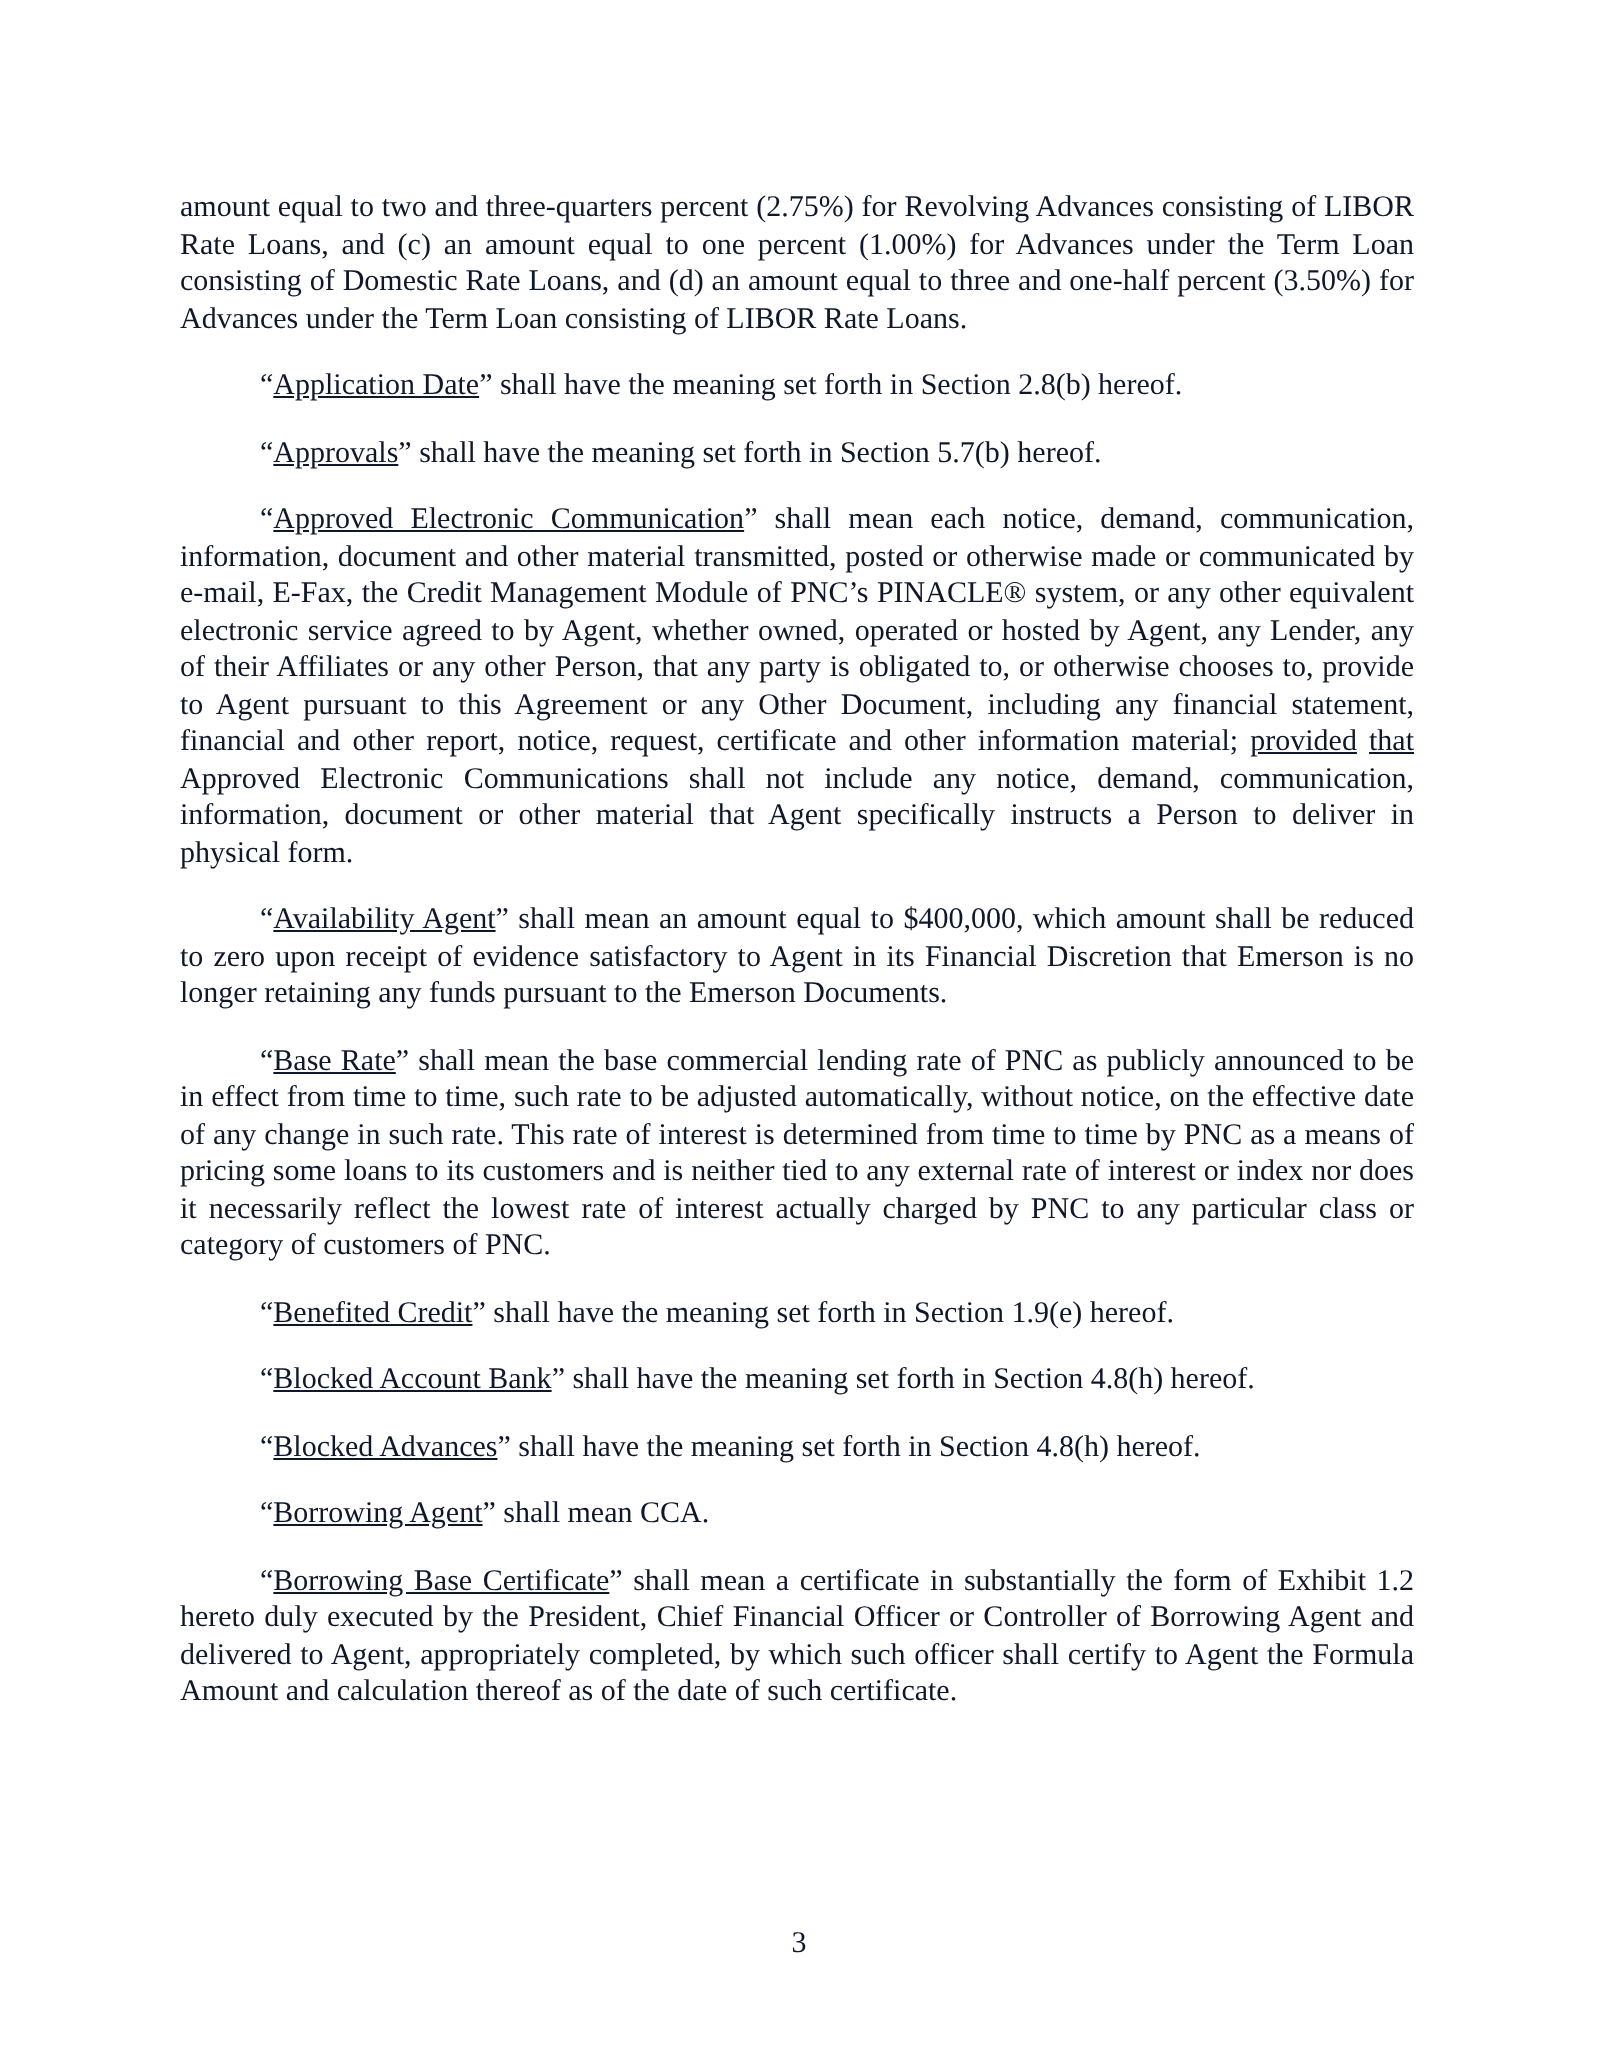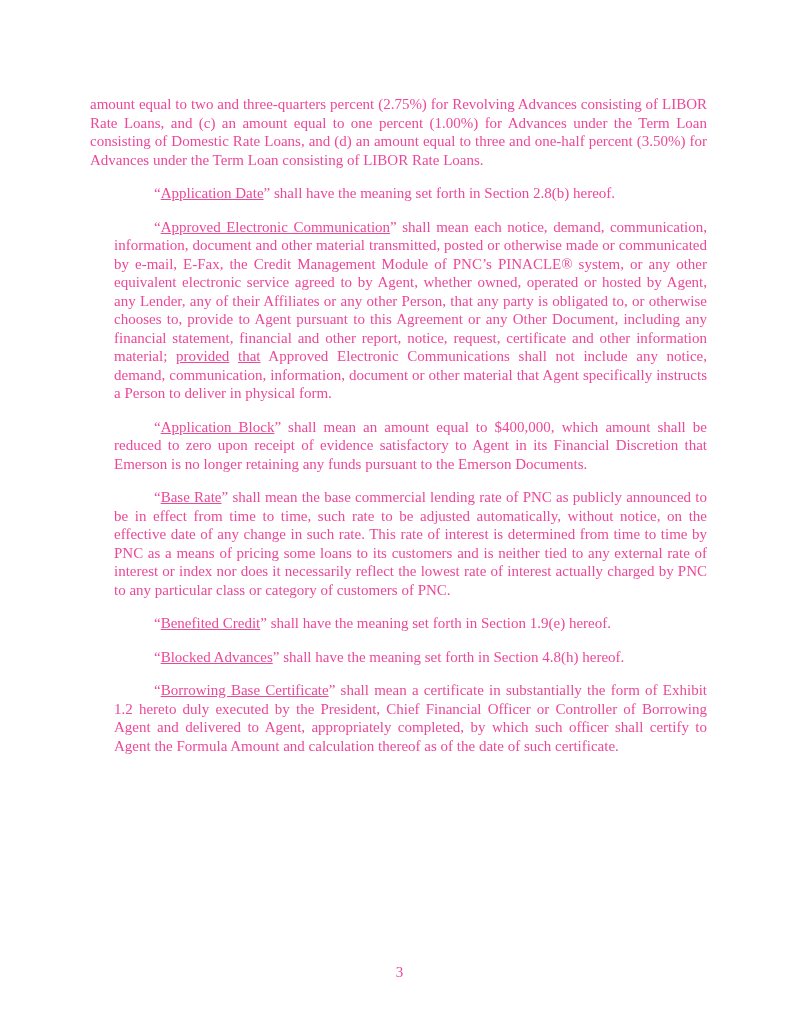--- a/index.html
+++ b/index.html
@@ -6,38 +6,37 @@
     margin: 0;
     padding: 0;
     background: #ffffff;
   }
   .page {
     position: relative;
     width: 799px;
     height: 1034px;
     background: #ffffff;
     font-family: "Liberation Serif", serif;
-    color: #ec4899;
+    color: #0f172a;
     overflow: hidden;
   }
   .body-text {
     position: absolute;
     left: 90px;
     top: 95px;
     width: 617px;
   }
   p.para {
     margin: 0 0 15px 0;
     font-size: 15px;
     line-height: 18.5px;
     text-align: justify;
   }
   p.para.indent {
     text-indent: 40px;
-    margin-left: 24px;
   }
   .underline {
     text-decoration: underline;
   }
   .footer {
     position: absolute;
     top: 963px;
     left: 0;
     width: 100%;
     text-align: center;
@@ -45,23 +44,26 @@
     line-height: 18.5px;
   }
 </style>
 </head>
 <body>
 
 <div class="page">
   <div class="body-text">
       <p class="para"><span>amount equal to two and three-quarters percent (2.75%) for Revolving Advances consisting of LIBOR Rate Loans, and (c) an amount equal to one percent (1.00%) for Advances under the Term Loan consisting of Domestic Rate Loans, and (d) an amount equal to three and one-half percent (3.50%) for Advances under the Term Loan consisting of LIBOR Rate Loans.</span></p>
       <p class="para indent"><span>“</span><span class="underline">Application Date</span><span>” shall have the meaning set forth in Section 2.8(b) hereof.</span></p>
+      <p class="para indent"><span>“</span><span class="underline">Approvals</span><span>” shall have the meaning set forth in Section 5.7(b) hereof.</span></p>
       <p class="para indent"><span>“</span><span class="underline">Approved Electronic Communication</span><span>” shall mean each notice, demand, communication, information, document and other material transmitted, posted or otherwise made or communicated by e-mail, E-Fax, the Credit Management Module of PNC’s PINACLE® system, or any other equivalent electronic service agreed to by Agent, whether owned, operated or hosted by Agent, any Lender, any of their Affiliates or any other Person, that any party is obligated to, or otherwise chooses to, provide to Agent pursuant to this Agreement or any Other Document, including any financial statement, financial and other report, notice, request, certificate and other information material; </span><span class="underline">provided</span><span> </span><span class="underline">that</span><span> Approved Electronic Communications shall not include any notice, demand, communication, information, document or other material that Agent specifically instructs a Person to deliver in physical form.</span></p>
-      <p class="para indent"><span>“</span><span class="underline">Application Block</span><span>” shall mean an amount equal to $400,000, which amount shall be reduced to zero upon receipt of evidence satisfactory to Agent in its Financial Discretion that Emerson is no longer retaining any funds pursuant to the Emerson Documents.</span></p>
+      <p class="para indent"><span>“</span><span class="underline">Availability Agent</span><span>” shall mean an amount equal to $400,000, which amount shall be reduced to zero upon receipt of evidence satisfactory to Agent in its Financial Discretion that Emerson is no longer retaining any funds pursuant to the Emerson Documents.</span></p>
       <p class="para indent"><span>“</span><span class="underline">Base Rate</span><span>” shall mean the base commercial lending rate of PNC as publicly announced to be in effect from time to time, such rate to be adjusted automatically, without notice, on the effective date of any change in such rate.  This rate of interest is determined from time to time by PNC as a means of pricing some loans to its customers and is neither tied to any external rate of interest or index nor does it necessarily reflect the lowest rate of interest actually charged by PNC to any particular class or category of customers of PNC.</span></p>
       <p class="para indent"><span>“</span><span class="underline">Benefited Credit</span><span>” shall have the meaning set forth in Section 1.9(e) hereof.</span></p>
+      <p class="para indent"><span>“</span><span class="underline">Blocked Account Bank</span><span>” shall have the meaning set forth in Section 4.8(h) hereof.</span></p>
       <p class="para indent"><span>“</span><span class="underline">Blocked Advances</span><span>” shall have the meaning set forth in Section 4.8(h) hereof.</span></p>
+      <p class="para indent"><span>“</span><span class="underline">Borrowing Agent</span><span>” shall mean CCA.</span></p>
       <p class="para indent"><span>“</span><span class="underline">Borrowing Base Certificate</span><span>” shall mean a certificate in substantially the form of Exhibit 1.2 hereto duly executed by the President, Chief Financial Officer or Controller of Borrowing Agent and delivered to Agent, appropriately completed, by which such officer shall certify to Agent the Formula Amount and calculation thereof as of the date of such certificate.</span></p>
     </div>
   <div class="footer">
     <span>3</span>
   </div>
 </div>
 
 </body></html>

